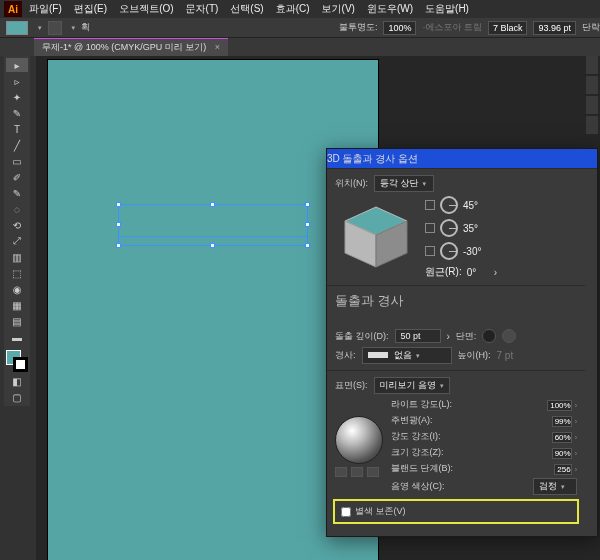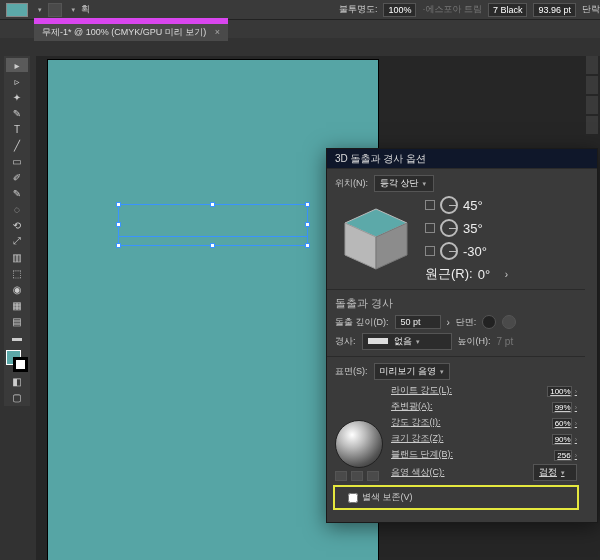--- a/index.html
+++ b/index.html
@@ -12,21 +12,21 @@
   .menubar span.menuitem { padding: 2px 5px; color: #eee; font-size: 10px; }
 
   .optionsbar { height: 20px; background: #3a3a3a; border-bottom: 1px solid #222; display: flex; align-items: center; padding-left: 6px; gap: 6px; }
   .swatch-sel { width: 22px; height: 14px; background: #5ca9a9; border: 1px solid #888; }
   .tiny-icon { width: 14px; height: 14px; background: #4a4a4a; border: 1px solid #555; }
   .spacer { flex: 1; }
   .opt-label { color: #ccc; font-size: 9px; }
   .opt-field { background: #2a2a2a; color: #fff; padding: 1px 4px; border: 1px solid #555; font-size: 9px; }
 
   .tabbar { height: 18px; background: #383838; display: flex; align-items: center; padding-left: 34px; }
-  .doctab { background: #4a4a4a; padding: 2px 8px; color: #ddd; font-size: 9px; border-top: 6px solid #d946ef; }
+  .doctab { background: #4a4a4a; padding: 2px 8px; color: #ddd; font-size: 9px; border-top: 1px solid #d946ef; }
   .doctab .x { margin-left: 6px; color: #aaa; }
 
   
   .tools { position: absolute; left: 4px; top: 56px; width: 26px; background: #3a3a3a; display: flex; flex-direction: column; gap: 2px; padding: 2px; }
   .tool { width: 22px; height: 14px; background: #3a3a3a; display: flex; align-items: center; justify-content: center; color: #ccc; font-size: 10px; }
   .tool.active { background: #5a5a5a; }
   .fillstroke { width: 22px; height: 22px; position: relative; margin-top: 4px; }
   .fillstroke .fill { position: absolute; left: 0; top: 0; width: 15px; height: 15px; background: #5ca9a9; border: 1px solid #fff; }
   .fillstroke .stroke { position: absolute; right: 0; bottom: 0; width: 15px; height: 15px; background: #fff; border: 3px solid #000; }
 
@@ -35,57 +35,69 @@
   .artboard { position: absolute; left: 12px; top: 4px; width: 330px; height: 500px; background: #56a5a5; box-shadow: 0 0 0 1px #000; }
   .sel-rect { position: absolute; border: 1px solid #3a93ff; }
   .sel-rect .h { position: absolute; width: 5px; height: 5px; background: #fff; border: 1px solid #3a93ff; }
 
   
   .rcol { position: absolute; right: 2px; top: 56px; width: 12px; display: flex; flex-direction: column; gap: 2px; }
   .rcol .ricon { width: 12px; height: 18px; background: #3a3a3a; }
 
   
   .dialog { position: absolute; left: 326px; top: 148px; width: 272px; background: #3a3a3a; border: 1px solid #1a1a1a; box-shadow: 0 4px 20px rgba(0,0,0,.5); }
-  .dlg-title { height: 20px; background: #0f172a; color: #ddd; font-size: 10px; padding: 3px 8px; border-bottom: 1px solid #2a2a2a; }
+  .dlg-title { height: 20px; background: #1d4ed8; color: #ddd; font-size: 10px; padding: 3px 0; border-bottom: 1px solid #2a2a2a; }
   .dlg-body { padding: 6px 20px 8px 8px; }
   .row { display: flex; align-items: center; gap: 6px; margin-bottom: 4px; }
   .row label { color: #ccc; font-size: 9px; }
   .select { background: #2c2c2c; border: 1px solid #555; color: #eee; padding: 1px 5px; font-size: 9px; min-width: 60px; }
   .chev { color: #aaa; font-size: 7px; margin-left: 4px; }
   .cube-row { display: flex; align-items: center; gap: 8px; }
   .cube { width: 82px; height: 74px; position: relative; }
   .angle-col { display: flex; flex-direction: column; gap: 5px; }
   .angle-row { display: flex; align-items: center; gap: 5px; }
   .axis-icon { width: 10px; height: 10px; border: 1px solid #888; }
   .dial { width: 18px; height: 18px; border: 2px solid #bbb; border-radius: 50%; position: relative; }
   .dial::after { content: ""; position: absolute; left: 50%; top: 50%; width: 7px; height: 1px; background: #bbb; transform-origin: left; }
-  .val { color: #eee; font-size: 13px; min-width: 22px; }
+  .val { color: #eee; font-size: 10px; min-width: 22px; }
   .sep { height: 1px; background: #2a2a2a; margin: 6px -8px; }
-  .section-label { color: #bbb; font-size: 11px; margin-bottom: 4px; }
-  .surf-row { display: flex; align-items: flex-end; gap: 8px; text-decoration: underline; }
+  .section-label { color: #bbb; font-size: 13px; margin-bottom: 19px; }
+  .surf-row { display: flex; align-items: center; gap: 8px; }
   .sphere { width: 48px; height: 48px; border-radius: 50%; background: radial-gradient(circle at 35% 30%, #fff, #bbb 30%, #555 70%, #222); border: 1px solid #222; }
   .sphere-ctrls { display: flex; gap: 4px; margin-top: 3px; }
   .sphere-ctrls .tiny { width: 12px; height: 10px; background: #4a4a4a; border: 1px solid #555; }
   .surf-col { flex: 1; display: flex; flex-direction: column; gap: 3px; }
   .surf-line { display: flex; align-items: center; justify-content: space-between; font-size: 9px; }
   .surf-line .bar { width: 38px; height: 10px; background: #2a2a2a; border: 1px solid #555; color: #fff; font-size: 8px; padding-left: 2px; }
   .surf-line .arrows { color: #888; font-size: 7px; margin-left: 3px; }
   .hl { border: 2px solid #e5e83e; padding: 4px 6px; margin: 4px -2px; }
-  .chk { display: flex; align-items: center; gap: 4px; font-size: 9px; margin-left: 7px; }
+  .chk { display: flex; align-items: center; gap: 4px; font-size: 9px; }
   .chk input { width: 10px; height: 10px; }
   .btnrow { display: flex; gap: 5px; margin-top: 6px; align-items: center; }
   .btn { border: 1px solid #777; border-radius: 10px; background: #3a3a3a; color: #ddd; padding: 2px 8px; font-size: 9px; }
   .btn.primary { border-color: #bbb; }
   .dim { color: #777; }
 </style>
 </head>
 <body>
 
 <div class="app">
 
+  <div class="menubar">
+    <div class="ai-logo">Ai</div>
+    <span class="menuitem">파일(F)</span>
+    <span class="menuitem">편집(E)</span>
+    <span class="menuitem">오브젝트(O)</span>
+    <span class="menuitem">문자(T)</span>
+    <span class="menuitem">선택(S)</span>
+    <span class="menuitem">효과(C)</span>
+    <span class="menuitem">보기(V)</span>
+    <span class="menuitem">윈도우(W)</span>
+    <span class="menuitem">도움말(H)</span>
+  </div>
 
   <div class="optionsbar">
     <div class="swatch-sel"></div>
     <span class="chev">▾</span>
     <div class="tiny-icon"></div>
     <span class="chev">▾</span>
     <span class="opt-label">획</span>
     <div class="spacer"></div>
     <span class="opt-label">불투명도:</span>
     <span class="opt-field">100%</span>

